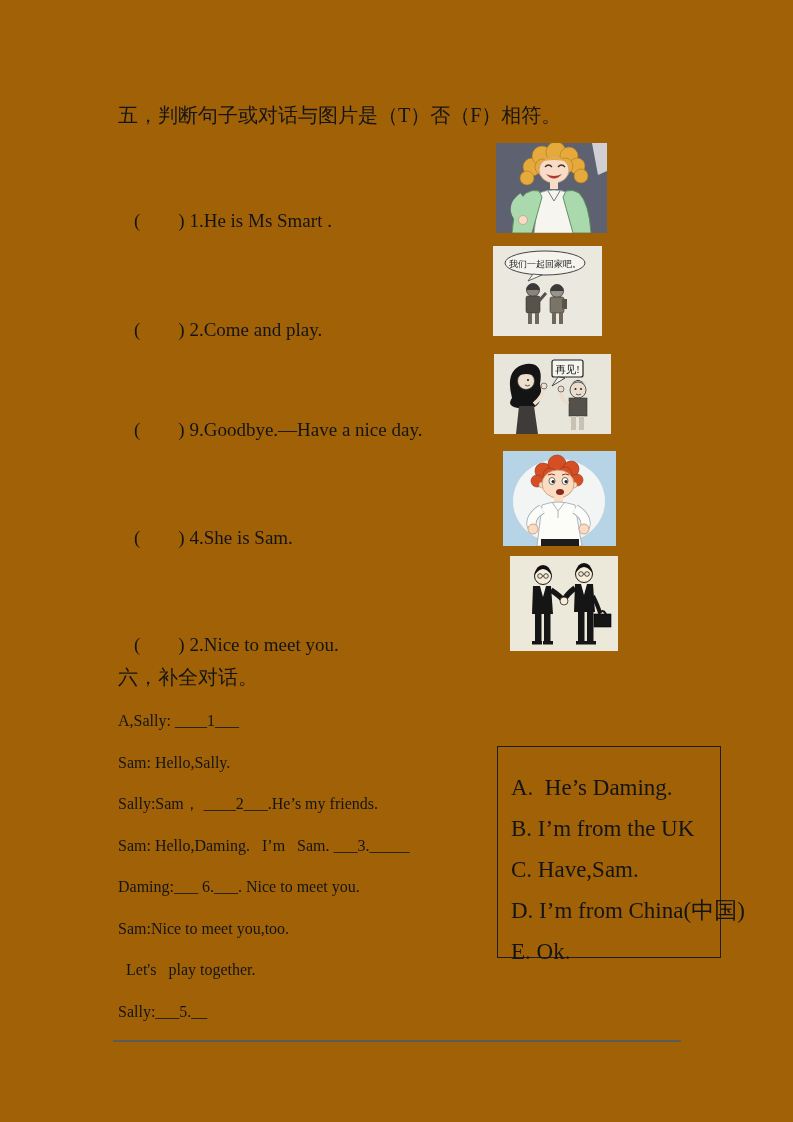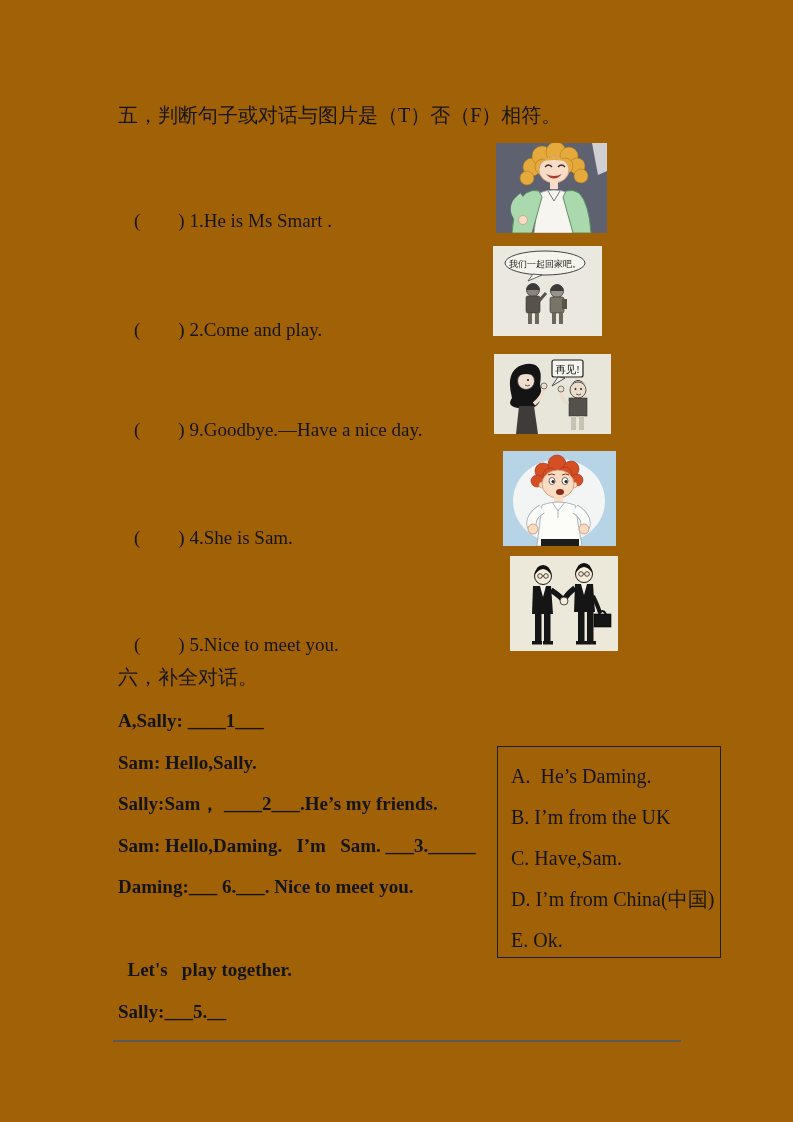--- a/index.html
+++ b/index.html
@@ -8,45 +8,45 @@
     font-family:"Liberation Serif", serif; color:#141414; overflow:hidden;
   }
   .heading {
     position:absolute; left:118px; font-size:20px; line-height:22px;
     white-space:pre; font-weight:normal; margin:0;
   }
   .qline {
     position:absolute; left:127px; font-size:19px; line-height:21px; white-space:pre;margin-left:7px;
   }
   .dline {
-    position:absolute; left:118px; font-size:19px; line-height:21px; white-space:pre;font-weight:bold;
+    position:absolute; left:118px; font-size:16px; line-height:21px; white-space:pre;
   }
   .pic { position:absolute; }
   .pic svg { width:100%; height:100%; display:block; }
   .opt-box {
     position:absolute; left:497px; top:746px; width:224px; height:212px;
     border:1.5px solid #1e1e1e; box-sizing:border-box; padding:15px 0 0 13px;
   }
-  .opt { font-size:20px; line-height:20px; margin:4px 0 21px 0; white-space:pre; }
+  .opt { font-size:23px; line-height:20px; margin:16px 0 21px 0; white-space:pre; }
   .footer-rule {
     position:absolute; left:113px; top:1040px; width:568px; height:2px; background:#5a5a5a;
   }
 </style>
 </head>
 <body>
 
 <div class="page">
 
   <h2 class="heading" style="top:104px">五，判断句子或对话与图片是（T）否（F）相符。</h2>
 
   <div class="qline" style="top:210px">(　　) 1.He is Ms Smart .</div>
   <div class="qline" style="top:319px">(　　) 2.Come and play.</div>
   <div class="qline" style="top:419px">(　　) 9.Goodbye.—Have a nice day.</div>
   <div class="qline" style="top:527px">(　　) 4.She is Sam.</div>
-  <div class="qline" style="top:634px">(　　) 5.Nice to meet you.</div>
+  <div class="qline" style="top:634px">(　　) 2.Nice to meet you.</div>
 
   <div class="pic" style="left:496px;top:143px;width:111px;height:90px">
     <svg viewBox="0 0 111 90">
       <rect width="111" height="90" fill="#5e6170"></rect>
       <polygon points="96,0 111,0 111,28 102,32" fill="#cfcfd4"></polygon>
       <g fill="#e6a93c" stroke="#a97a1a" stroke-width="0.6">
         <circle cx="36" cy="24" r="9"></circle>
           <circle cx="46" cy="13" r="10"></circle>
           <circle cx="60" cy="9" r="10"></circle>
         <circle cx="73" cy="13" r="9"></circle>
@@ -190,20 +190,21 @@
     </svg>
   </div>
 
   <h2 class="heading" style="top:666px">六，补全对话。</h2>
 
   <div class="dline" style="top:710px">A,Sally: ____1___</div>
   <div class="dline" style="top:752px">Sam: Hello,Sally.</div>
   <div class="dline" style="top:793px">Sally:Sam， ____2___.He’s my friends.</div>
   <div class="dline" style="top:835px">Sam: Hello,Daming.   I’m   Sam. ___3._____</div>
   <div class="dline" style="top:876px">Daming:___ 6.___. Nice to meet you.</div>
+  <div class="dline" style="top:918px">Sam:Nice to meet you,too.</div>
   <div class="dline" style="top:959px">  Let's   play together.</div>
   <div class="dline" style="top:1001px">Sally:___5.__</div>
 
   <div class="opt-box">
     <p class="opt">A.  He’s Daming.</p>
     <p class="opt">B. I’m from the UK</p>
     <p class="opt">C. Have,Sam.</p>
     <p class="opt">D. I’m from China(中国)</p>
     <p class="opt">E. Ok.</p>
   </div>

